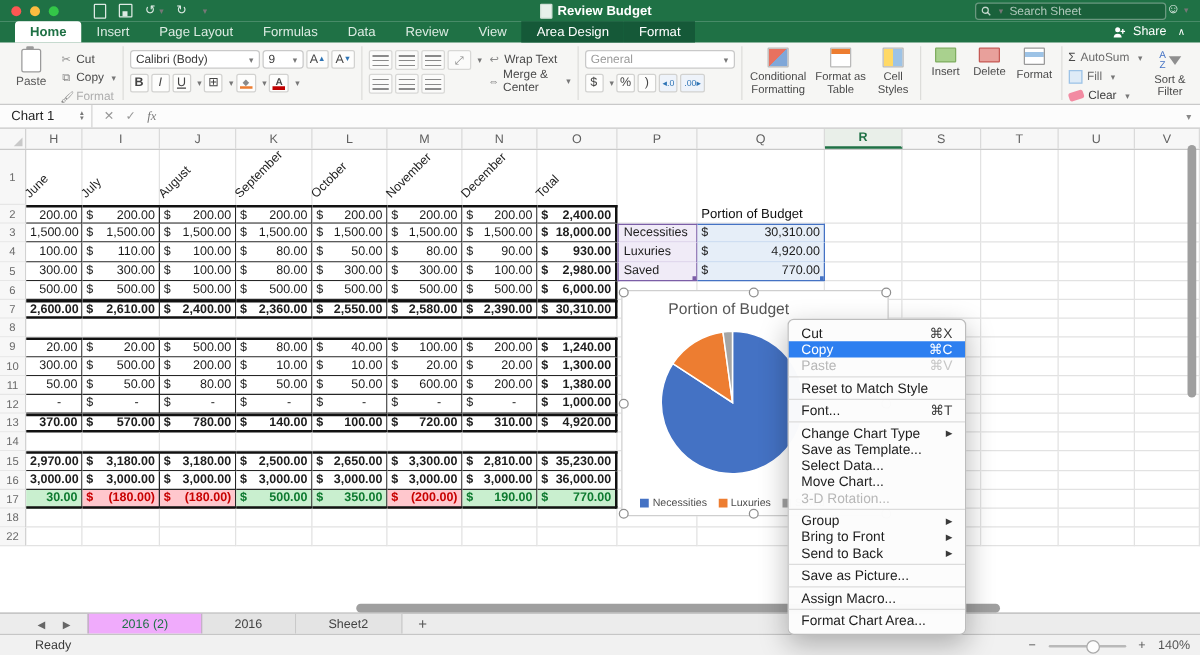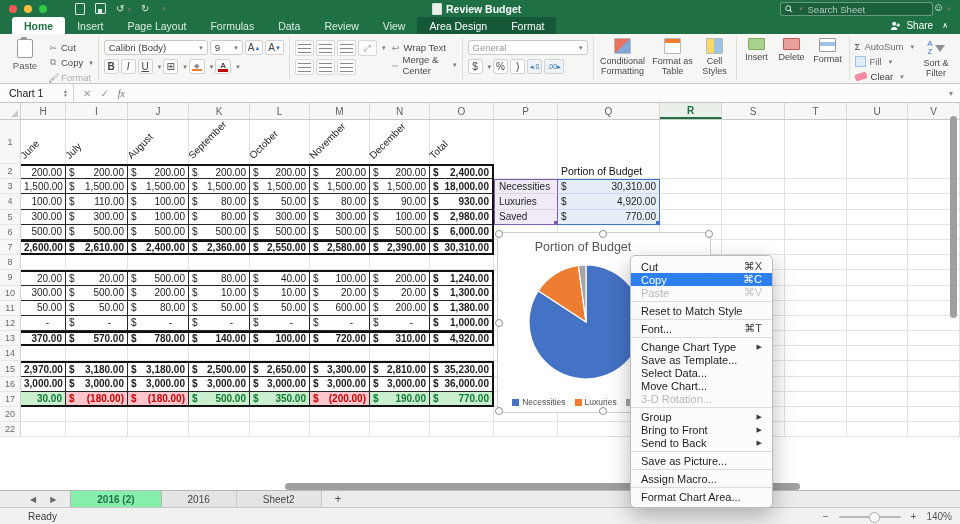--- a/index.html
+++ b/index.html
@@ -114,21 +114,21 @@
   .m-item.hl{background:#2d7ff0;color:#fff}
   .m-item.hl .m-sc{color:#fff}
   .m-sep{height:1px;background:#dcdcdc;margin:2px 0}
   
   #vscroll{position:absolute;left:950px;top:116px;width:7px;height:202px;background:#9f9f9f;border-radius:3.5px;z-index:7}
   #hscroll{position:absolute;left:285px;top:483px;width:515px;height:7px;background:#9f9f9f;border-radius:3.5px;z-index:7}
   
   .tabbar{position:absolute;left:0;top:490px;width:960px;height:17px;background:#ececec;border-top:1px solid #b9b9b9;box-sizing:border-box;display:flex;align-items:stretch;z-index:2}
   .tab-nav{display:flex;align-items:center;gap:14px;padding:0 14px 0 30px;color:#666;font-size:8px}
   .stab{padding:0 26px;display:flex;align-items:center;font-size:10px;color:#444;border-right:1px solid #c9c9c9;background:#e4e4e4}
-  .stab.active{background:#86efac;color:#1f7145;font-weight:700;border:1px solid #b5b5b5;border-bottom:0;border-top:0}
+  .stab.active{background:#f0abfc;color:#1f7145;font-weight:400;border:1px solid #b5b5b5;border-bottom:0;border-top:0}
   .addtab{padding:0 13px;display:flex;align-items:center;font-size:12px;color:#555}
   
   .statusbar{position:absolute;left:0;top:507px;width:960px;height:17px;background:#f1f1f1;border-top:1px solid #c6c6c6;box-sizing:border-box;display:flex;align-items:center;font-size:10px;color:#3a3a3a;z-index:2}
   .ready{margin-left:28px}
   .zoomctl{position:absolute;right:8px;top:0;height:17px;display:flex;align-items:center;gap:10px;color:#555}
   .ztrack{width:62px;height:2px;background:#b9b9b9;border-radius:1px;position:relative}
   .zknob{position:absolute;left:30px;top:-4px;width:9px;height:9px;background:#fdfdfd;border:1px solid #a9a9a9;border-radius:50%}
 </style>
 </head>
 <body>
@@ -1071,21 +1071,21 @@
         </div>
         <div class="cell g" style="width: 64px;"></div>
         <div class="cell g" style="width: 102px;"></div>
         <div class="cell g" style="width: 62px;"></div>
         <div class="cell g" style="width: 63px;"></div>
         <div class="cell g" style="width: 62px;"></div>
         <div class="cell g" style="width: 61px;"></div>
         <div class="cell g" style="width: 52px;"></div>
       </div>
       <div class="row">
-        <div class="rowhdr">20</div>
+        <div class="rowhdr">18</div>
         <div class="cell g" style="width: 45px;"></div>
         <div class="cell g" style="width: 62px;"></div>
         <div class="cell g" style="width: 61px;"></div>
         <div class="cell g" style="width: 61px;"></div>
         <div class="cell g" style="width: 60px;"></div>
         <div class="cell g" style="width: 60px;"></div>
         <div class="cell g" style="width: 60px;"></div>
         <div class="cell g" style="width: 64px;"></div>
         <div class="cell g" style="width: 64px;"></div>
         <div class="cell g" style="width: 102px;"></div>

